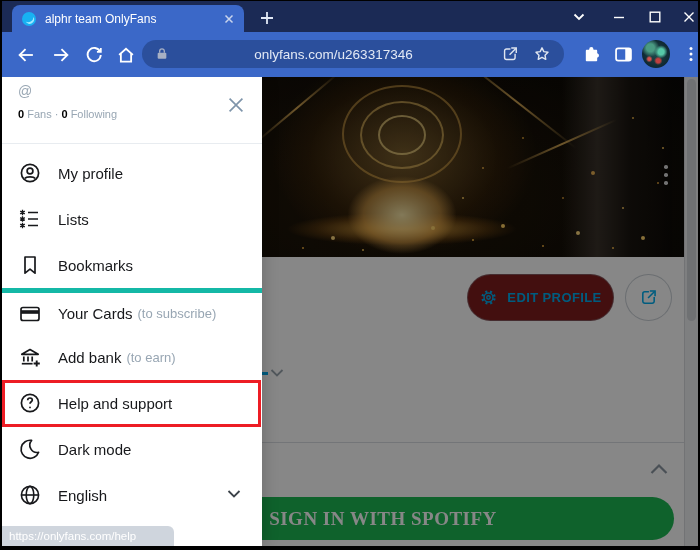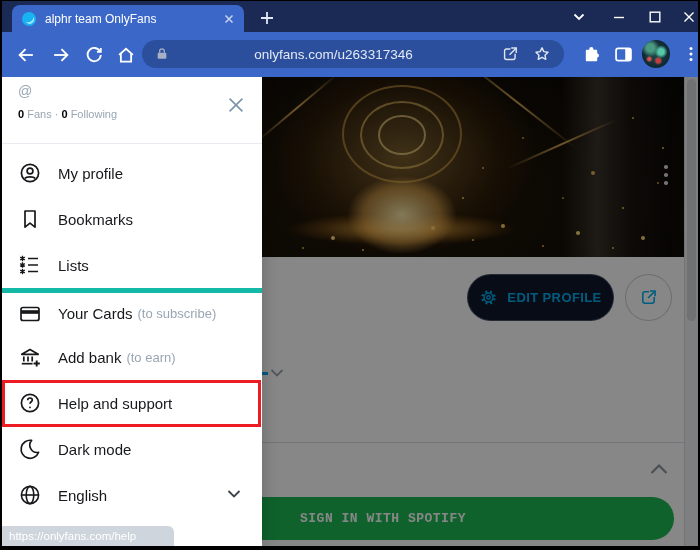--- a/index.html
+++ b/index.html
@@ -67,31 +67,31 @@
               560px 120px 0 #c98f30, 590px 95px 0 1px #e8b052, 620px 130px 0 #f3c05e, 655px 105px 0 #d99b38,
               330px 160px 0 1px #ffd97e, 300px 170px 0 #e8a93c, 360px 172px 0 #f5c35a, 255px 150px 0 #b98428,
               205px 166px 0 1px #d3992f, 160px 172px 0 #a87a22, 460px 120px 0 #f7c75e, 480px 90px 0 #e0a640,
               520px 60px 0 #cf9832, 630px 40px 0 #e2ab45, 660px 70px 0 #f2bd55; }
   .cover-kebab { position:absolute; left:660px; top:88px; width:8px; height:26px; }
   .cover-kebab i { display:block; width:3.5px; height:3.5px; border-radius:50%; background:#d9d9d9; margin:0 auto 4.5px; }
 
   .pill-btn { position:absolute; left:465px; top:197px; width:147px; height:47px; border-radius:24px;
               border:1.5px solid rgba(138,150,163,.45); display:flex; align-items:center; justify-content:center;
               gap:9px; color:var(--accent,#00aff0); font-size:13px; font-weight:700; letter-spacing:.4px;
-              background:#0f172a; cursor:pointer; }
+              background:#7f1d1d; cursor:pointer; }
   .circle-btn { position:absolute; left:623px; top:197px; width:47px; height:47px; border-radius:50%;
                 border:1.5px solid rgba(138,150,163,.45); display:flex; align-items:center; justify-content:center;
                 background:#fff; cursor:pointer; }
   .frag { position:absolute; left:260px; top:295px; width:6px; height:3px; background:var(--accent,#00aff0); }
   .expand-ch { position:absolute; left:266px; top:289px; width:18px; height:14px; }
   .content-divider { position:absolute; left:0; top:365px; width:686px; height:1px; background:#d9dee3; }
   .collapse-ch { position:absolute; left:646px; top:384px; width:22px; height:16px; cursor:pointer; }
   .spotify-btn { position:absolute; left:90px; top:420px; width:582px; height:43px; border-radius:22px;
-                 background:var(--spotify-green,#1db954); border:none; color:#fff; font-size:13px;
-                 font-weight:700; letter-spacing:.5px; font-family:Liberation Mono, monospace; cursor:pointer; }
+                 background:var(--spotify-green,#1db954); border:none; color:#fff; font-size:19px;
+                 font-weight:700; letter-spacing:.5px; font-family:Liberation Serif, serif; cursor:pointer; }
 
   .scrollbar { position:absolute; right:0; top:0; width:14px; height:469px; background:#eef0f2; z-index:2;
                border-left:1px solid #d8dadd; }
   .scroll-thumb { position:absolute; left:2px; top:2px; width:9px; height:242px; border-radius:5px; background:#d2d6da; }
 
   .overlay { position:absolute; inset:0; z-index:5; background:rgba(0,0,0,.47); cursor:pointer; }
 
   
   .drawer { position:absolute; left:0; top:0; width:260px; height:469px; background:#fff; z-index:10;
             box-shadow:2px 0 14px rgba(0,0,0,.18); }
@@ -308,35 +308,35 @@
         <div class="menu-item">
           <svg class="mi-icon" viewBox="0 0 24 24" fill="none" stroke="#17181b" stroke-width="1.7">
             <circle cx="12" cy="12" r="8.6"></circle>
               <circle cx="12" cy="10" r="2.9"></circle>
               <path d="M6.8 17.6c1.6-2.3 8.8-2.3 10.4 0"></path>
           </svg>
           <span class="mi-label">My profile</span>
         </div>
         <div class="menu-item">
           <svg class="mi-icon" viewBox="0 0 24 24" fill="none" stroke="#17181b" stroke-width="1.7">
-            <path d="M7 4h10v16.2l-5-4-5 4z" stroke-linejoin="round"></path>
-          </svg>
-          <span class="mi-label">Bookmarks</span>
-        </div>
-        <div class="menu-item">
-          <svg class="mi-icon" viewBox="0 0 24 24" fill="none" stroke="#17181b" stroke-width="1.7">
             <path d="M10 5.5h10M10 12h10M10 18.5h10"></path>
             <g stroke-width="1.3">
                 <path d="M4.5 2.8v5.4M2.2 4.1l4.6 2.8M6.8 4.1 2.2 6.9"></path>
                 <path d="M4.5 9.3v5.4M2.2 10.6l4.6 2.8M6.8 10.6l-4.6 2.8"></path>
                 <path d="M4.5 15.8v5.4M2.2 17.1l4.6 2.8M6.8 17.1l-4.6 2.8"></path>
               </g>
           </svg>
           <span class="mi-label">Lists</span>
         </div>
+        <div class="menu-item">
+          <svg class="mi-icon" viewBox="0 0 24 24" fill="none" stroke="#17181b" stroke-width="1.7">
+            <path d="M7 4h10v16.2l-5-4-5 4z" stroke-linejoin="round"></path>
+          </svg>
+          <span class="mi-label">Bookmarks</span>
+        </div>
         <div class="menu-item sep">
           <svg class="mi-icon" viewBox="0 0 24 24" fill="none" stroke="#17181b" stroke-width="1.7">
             <rect x="3" y="5.5" width="18" height="13" rx="2"></rect>
               <rect x="3" y="8.2" width="18" height="3.6" fill="#17181b" stroke="none"></rect>
           </svg>
           <span class="mi-label">Your Cards</span>
           <span class="mi-suffix">(to subscribe)</span>
         </div>
         <div class="menu-item">
           <svg class="mi-icon" viewBox="0 0 24 24" fill="none" stroke="#17181b" stroke-width="1.7">

